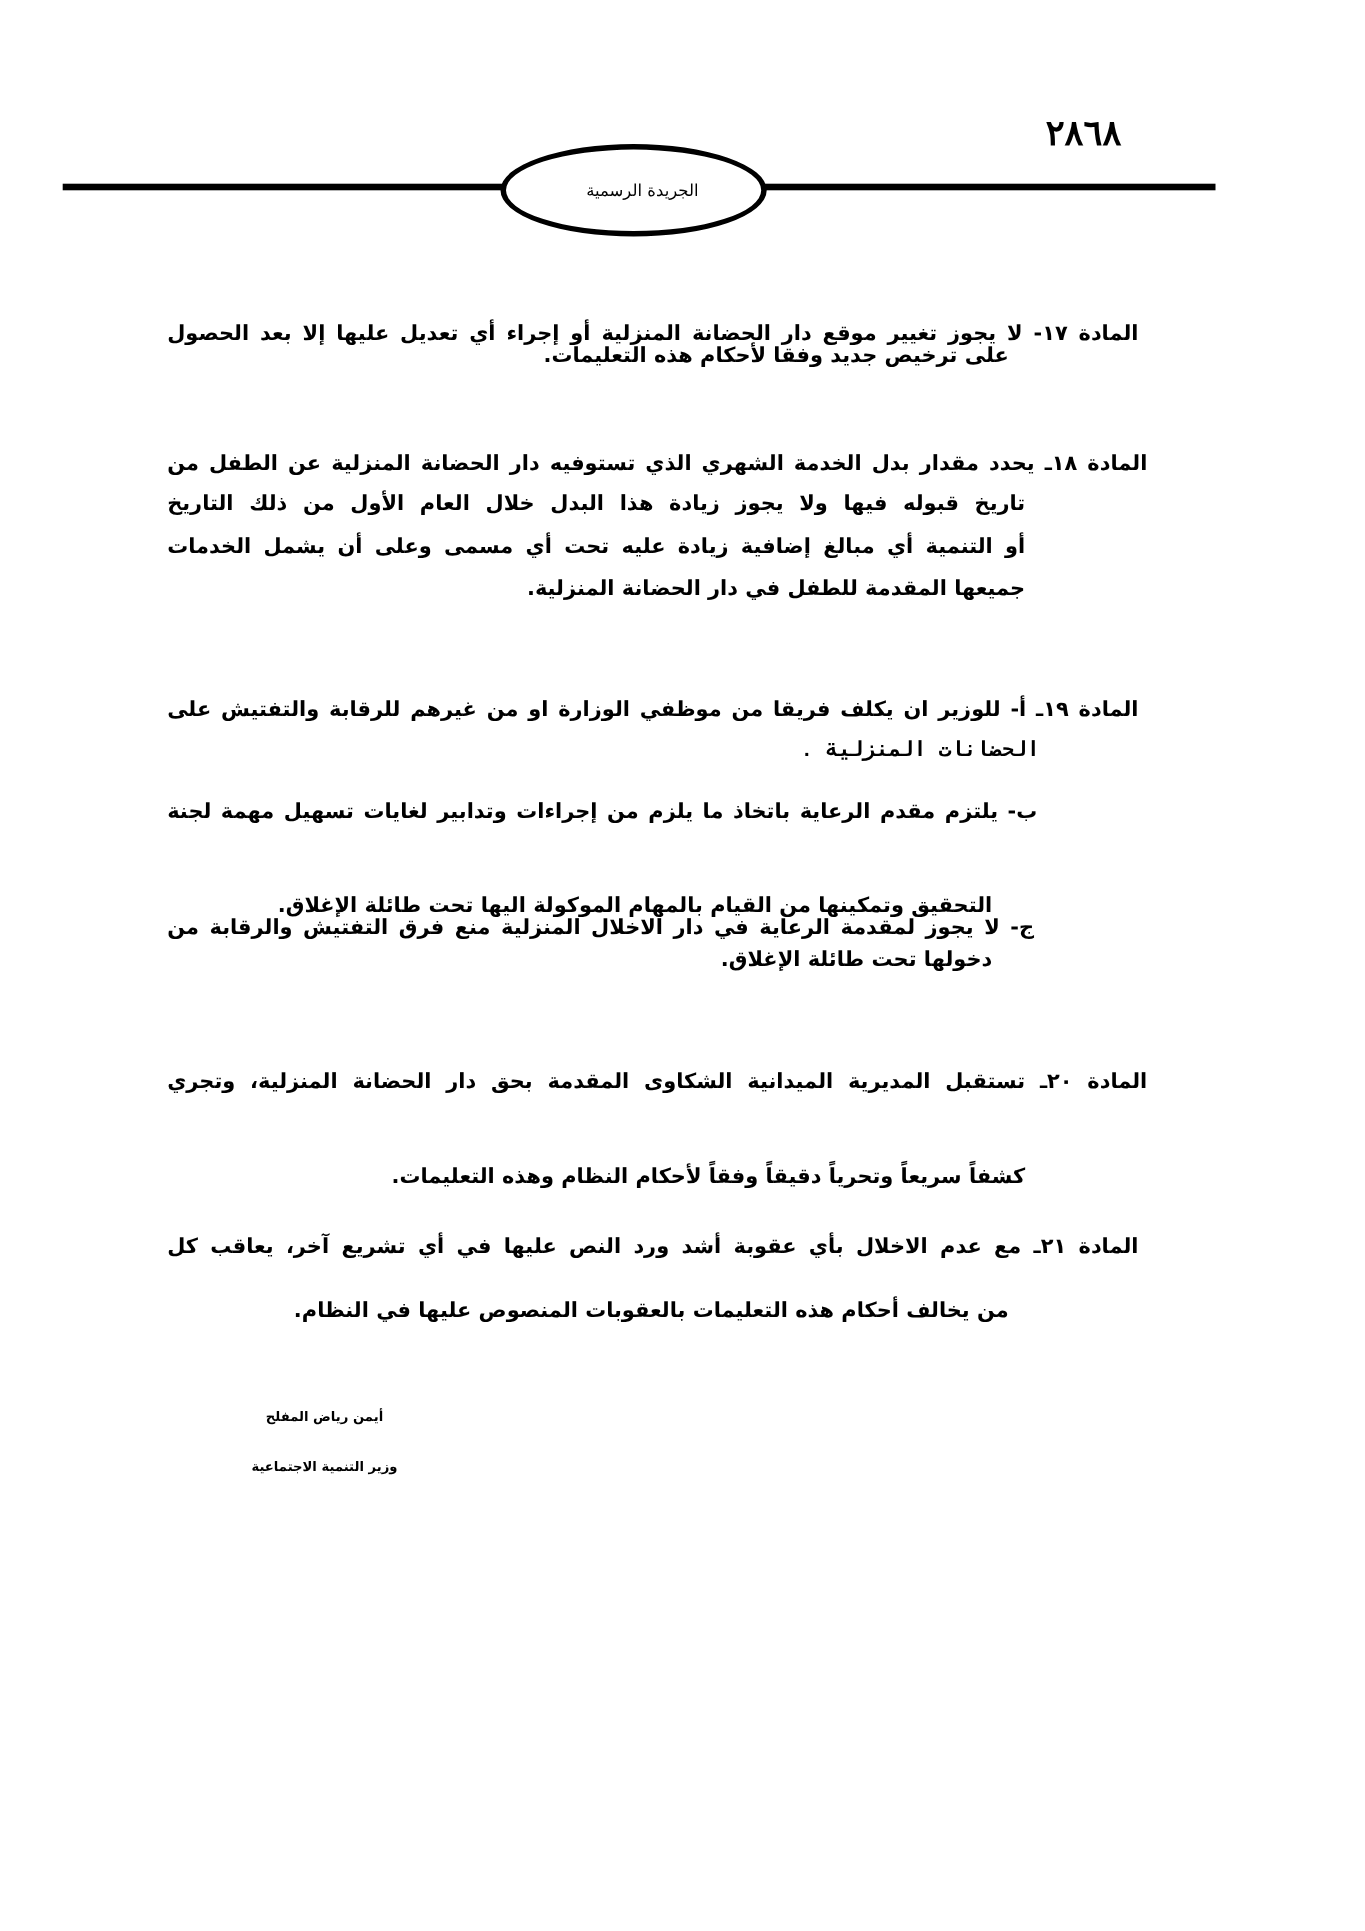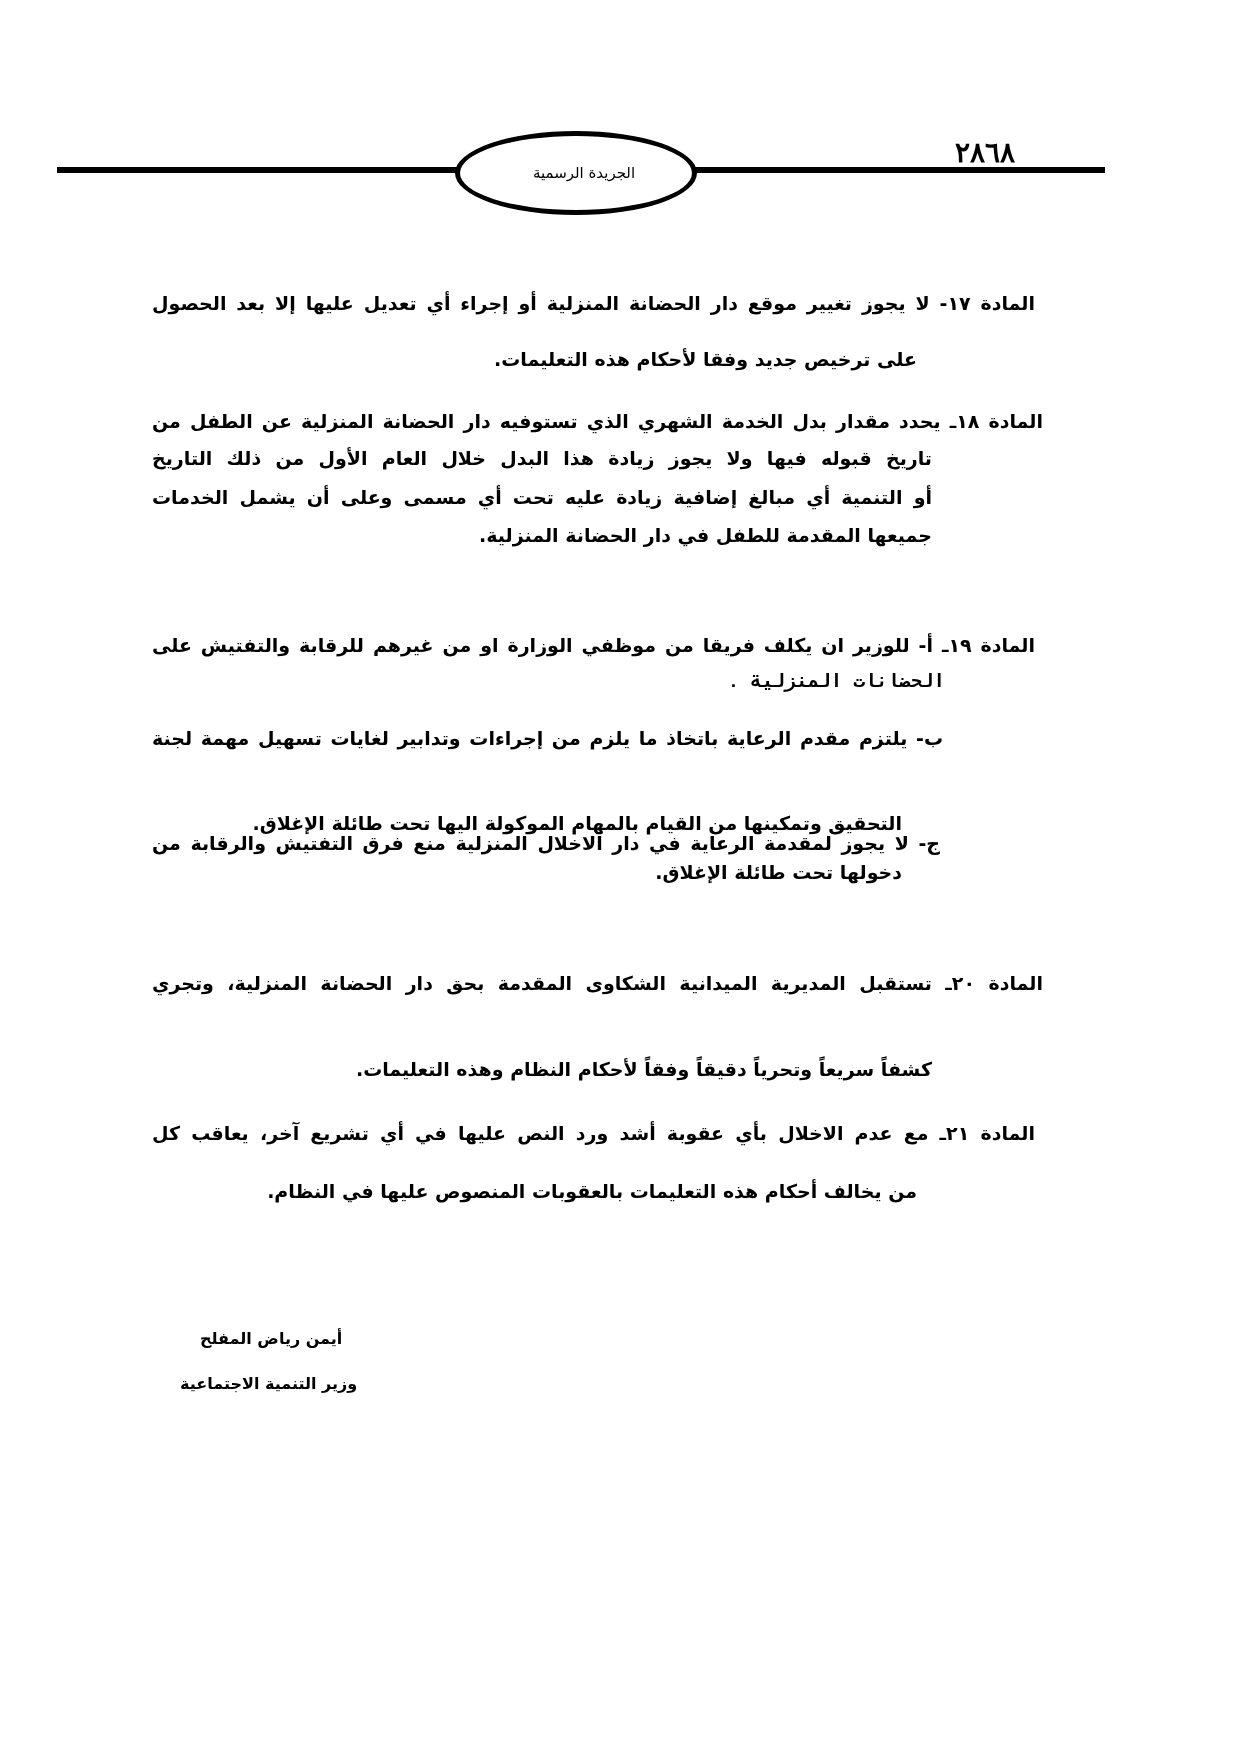--- a/index.html
+++ b/index.html
@@ -1,41 +1,41 @@
 <!DOCTYPE html>
 <html><head>
   <meta charset="utf-8">
   <style>
     html, body { margin: 0; padding: 0; background: #ffffff; }
     body { width: 1241px; height: 1755px; position: relative; overflow: hidden; font-family: "DejaVu Sans", sans-serif; color: #000; }
-    .page-number { position: absolute; left: 930px; top: 96px; width: 110px; text-align: center; font-family: "DejaVu Serif", serif; font-weight: bold; font-size: 28px; line-height: 50px; direction: rtl; letter-spacing: 2px; margin-top: 32px; }
+    .page-number { position: absolute; left: 930px; top: 96px; width: 110px; text-align: center; font-family: "DejaVu Serif", serif; font-weight: bold; font-size: 32px; line-height: 50px; direction: rtl; letter-spacing: 2px; }
     .rule { position: absolute; height: 6px; background: #000; top: 167px; }
     .rule-left { left: 57px; width: 400px; }
     .rule-right { left: 690px; width: 415px; }
     .oval { position: absolute; left: 455px; top: 131px; width: 232px; height: 74px; border: 5px solid #000; border-radius: 50%; background: #fff; display: flex; align-items: center; justify-content: center; }
     .oval span { font-family: "DejaVu Sans", sans-serif; font-size: 15px; direction: rtl; margin-left: 16px; }
     .article { position: absolute; direction: rtl; font-weight: bold; font-size: 19px; line-height: 38px; font-family: "DejaVu Sans", sans-serif; }
     .line { position: absolute; white-space: nowrap; direction: rtl; text-align: justify; text-align-last: justify; }
     .line.last { text-align-last: right; text-align: right; }
-    .sig { position: absolute; direction: rtl; font-weight: bold; font-size: 16px; white-space: nowrap; text-align: left; font-family: "DejaVu Sans", sans-serif; margin-top: 48px; }
+    .sig { position: absolute; direction: rtl; font-weight: bold; font-size: 12px; white-space: nowrap; text-align: center; font-family: "DejaVu Sans", sans-serif; }
   </style>
 </head>
 <body>
 
 <div class="page-number">٢٨٦٨</div>
 
 <div class="rule rule-left"></div>
 <div class="rule rule-right"></div>
 <div class="oval">
   <span>الجريدة الرسمية</span>
 </div>
 
 <div class="article">
   <div class="line" style="left:152px; width:883px; top:284px;">المادة ١٧- لا يجوز تغيير موقع دار الحضانة المنزلية أو إجراء أي تعديل عليها إلا بعد الحصول</div>
-  <div class="line last" style="left:500px; width:417px; top:340px;">على ترخيص جديد وفقا لأحكام هذه التعليمات.</div>
+  <div class="line last" style="left:500px; width:417px; top:304px;">على ترخيص جديد وفقا لأحكام هذه التعليمات.</div>
 </div>
 
 <div class="article">
   <div class="line" style="left:152px; width:891px; top:402px;">المادة ١٨ـ يحدد مقدار بدل الخدمة الشهري الذي تستوفيه دار الحضانة المنزلية عن الطفل من</div>
   <div class="line" style="left:152px; width:780px; top:439px;">تاريخ قبوله فيها ولا يجوز زيادة هذا البدل خلال العام الأول من ذلك التاريخ</div>
   <div class="line" style="left:152px; width:780px; top:478px;">أو التنمية أي مبالغ إضافية زيادة عليه تحت أي مسمى وعلى أن يشمل الخدمات</div>
   <div class="line last" style="left:450px; width:482px; top:516px;">جميعها المقدمة للطفل في دار الحضانة المنزلية.</div>
 </div>
 
 <div class="article">

